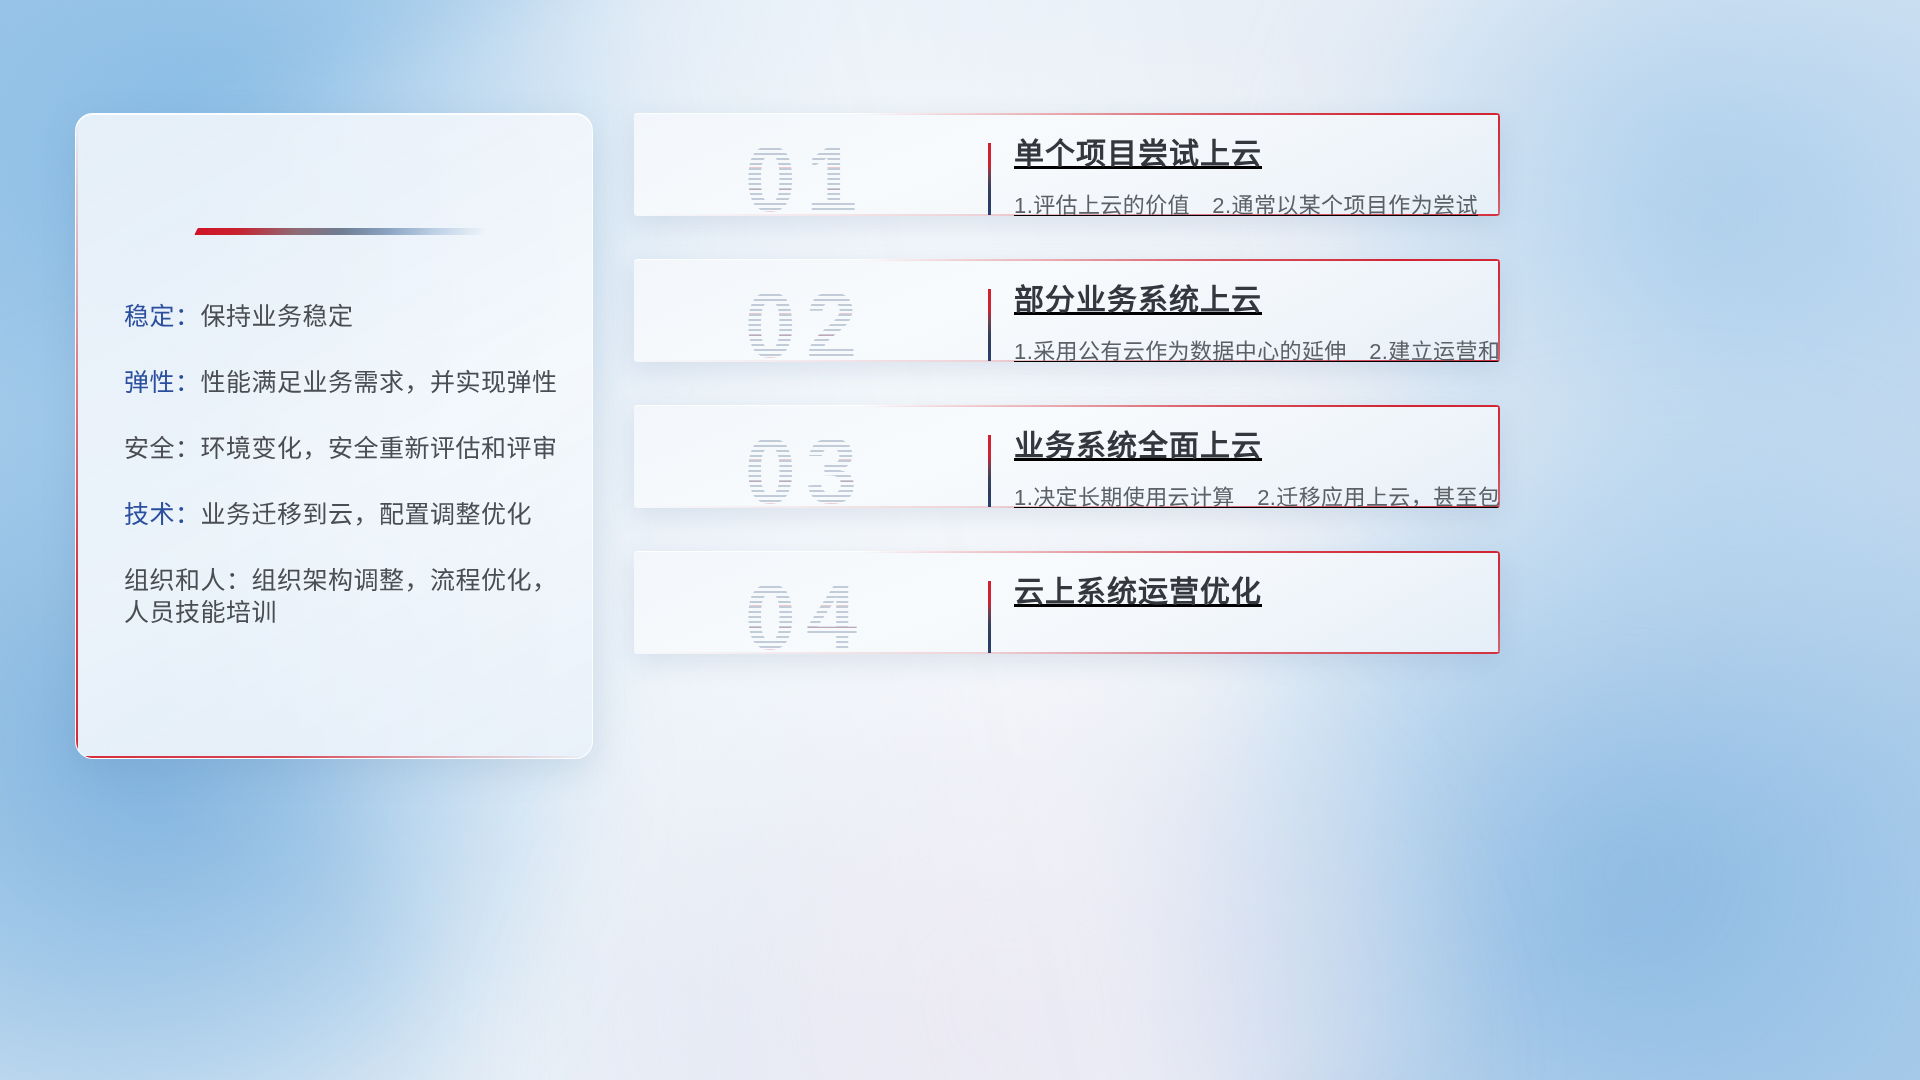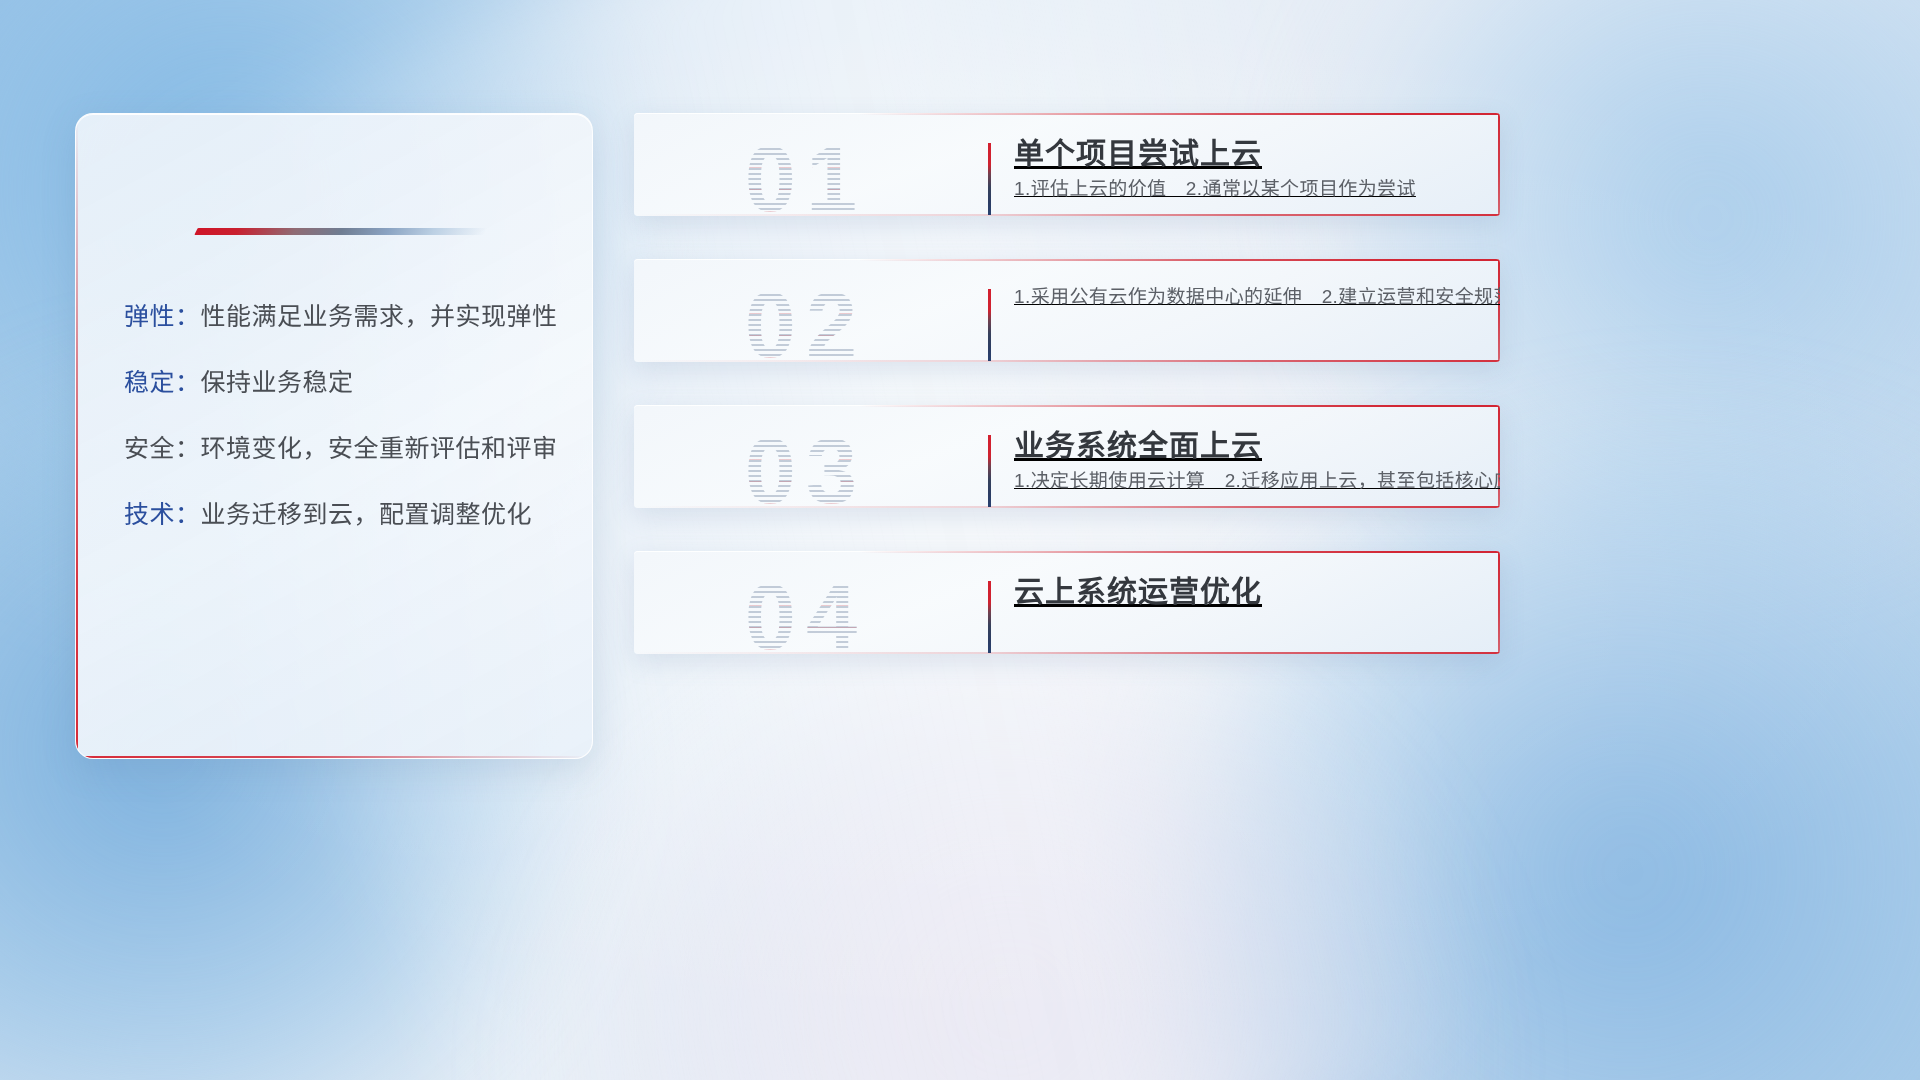--- a/index.html
+++ b/index.html
@@ -202,22 +202,22 @@
       #2b3c63 82%,
       #27406f 100%);
   }
   .card-body{position:absolute;left:380px;right:22px;top:22px;text-decoration:underline;}
   .card-title{
     font-size:30px;font-weight:bold;color:#34383e;letter-spacing:1px;
     line-height:1.25;
     white-space:nowrap;
   }
   .card-desc{
-    margin-top:0;
-    font-size:19px;color:#5c6067;letter-spacing:0.4px;
+    margin-top:14px;
+    font-size:22px;color:#5c6067;letter-spacing:0.4px;
     white-space:nowrap;
   }
 </style>
 </head>
 <body>
 
 <div id="bg">
   <div class="layer bg-base"></div>
   <div class="layer bg-blob1"></div>
   <div class="layer bg-blob2"></div>
@@ -226,24 +226,25 @@
   <div class="layer bg-blob5"></div>
   <div class="layer bg-sheen"></div>
   <div class="layer bg-vignette"></div>
 </div>
 
 <section id="left-panel">
   <div class="accent-left"></div>
   <div class="accent-bottom"></div>
   <div id="panel-title-rule"></div>
   <div id="panel-list">
+      <div class="panel-item accent"><span class="k">稳定：</span><span class="v">保持业务稳定</span></div>
       <div class="panel-item accent"><span class="k">弹性：</span><span class="v">性能满足业务需求，并实现弹性</span></div>
-      <div class="panel-item accent"><span class="k">稳定：</span><span class="v">保持业务稳定</span></div>
       <div class="panel-item"><span class="k">安全：</span><span class="v">环境变化，安全重新评估和评审</span></div>
       <div class="panel-item accent"><span class="k">技术：</span><span class="v">业务迁移到云，配置调整优化</span></div>
+      <div class="panel-item"><span class="k">组织和人：</span><span class="v">组织架构调整，流程优化，人员技能培训</span></div>
     </div>
 </section>
 
 <section id="cards">
     <article class="card">
       <div class="edge-top"></div>
       <div class="edge-right"></div>
       <div class="edge-bottom"></div>
       <div class="ghost">01</div>
       <div class="ghost-tint">01</div>
@@ -254,20 +255,21 @@
       </div>
     </article>
     <article class="card">
       <div class="edge-top"></div>
       <div class="edge-right"></div>
       <div class="edge-bottom"></div>
       <div class="ghost">02</div>
       <div class="ghost-tint">02</div>
       <div class="divider"></div>
       <div class="card-body">
+        <div class="card-title">部分业务系统上云</div>
         <div class="card-desc">1.采用公有云作为数据中心的延伸　2.建立运营和安全规范</div>
       </div>
     </article>
     <article class="card">
       <div class="edge-top"></div>
       <div class="edge-right"></div>
       <div class="edge-bottom"></div>
       <div class="ghost">03</div>
       <div class="ghost-tint">03</div>
       <div class="divider"></div>

